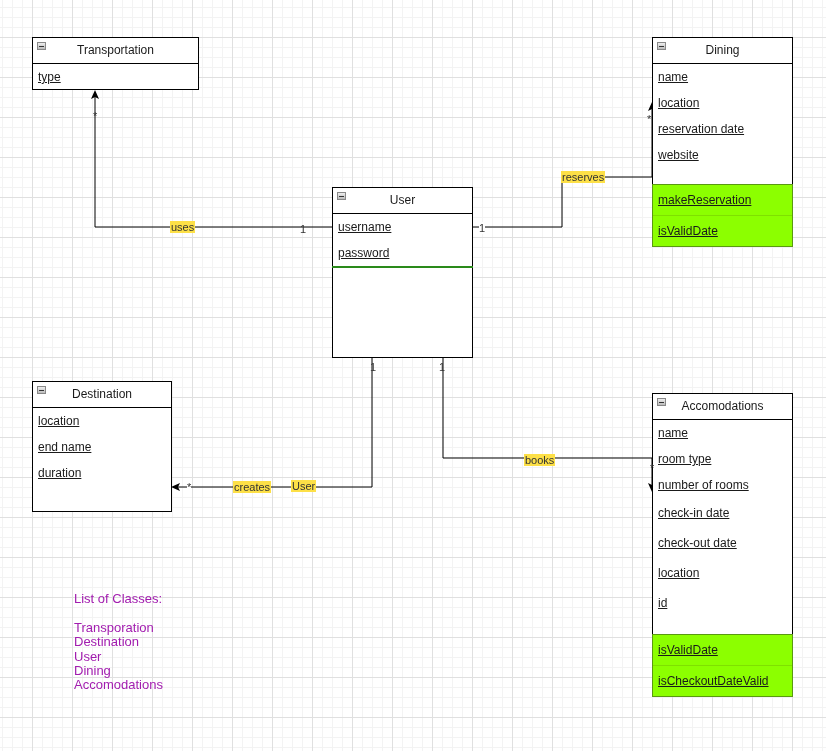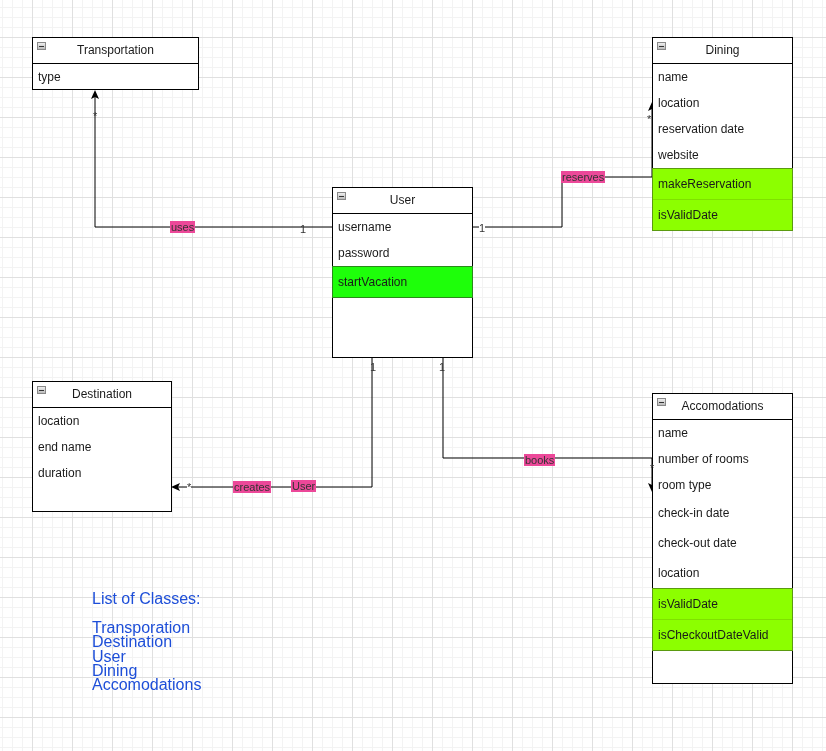--- a/index.html
+++ b/index.html
@@ -24,31 +24,31 @@
     height: 26px; border-bottom: 1px solid #000; position: relative; box-sizing: border-box;
     text-align: center; line-height: 24px; font-size: 12px;
   }
   .cls .collapse {
     position: absolute; left: 4px; top: 4px; width: 9px; height: 8px;
     border: 1px solid #888; background: linear-gradient(#eee, #bbb); box-sizing: border-box;
   }
   .cls .collapse::after {
     content: ""; position: absolute; left: 1px; right: 1px; top: 3px; height: 1px; background: #333;
   }
-  .row { padding-left: 5px; line-height: 26px; height: 26px; white-space: nowrap; }
+  .row { padding-left: 5px; line-height: 26px; height: 26px; white-space: nowrap; text-decoration: underline; }
   .row.tall { height: 30px; line-height: 30px; }
   .row.green { background: #1eff0a; border-top: 1px solid #33e020; }
   .row.lime { background: #8cff00; border-top: 1px solid #7fe000; }
   .green-block { border: 1px solid #2a8a1a; margin: 0 -1px -1px -1px; }
-  .lime-block { border: 1px solid #5a9a10; margin: 0 -1px -1px -1px; }
+  .lime-block { border: 1px solid #5a9a10; margin: 16px -1px -1px -1px; }
   .lbl {
-    position: absolute; font-size: 11px; color: #333; background: #ec4899; line-height: 12px; padding: 0 1px;
+    position: absolute; font-size: 11px; color: #333; background: #fde047; line-height: 12px; padding: 0 1px;
   }
   .mult { position: absolute; font-size: 11px; color: #333; line-height: 12px; }
-  .note { position: absolute; left: 92px; top: 592px; font-size: 16px; line-height: 14.4px; color: #1d4ed8; }
+  .note { position: absolute; left: 74px; top: 592px; font-size: 13px; line-height: 14.4px; color: #a21caf; }
 </style>
 </head>
 <body>
 
 <svg class="edges" width="826" height="751">
   <g stroke="#000" stroke-width="1" fill="none">
     <polyline points="332,227 95,227 95,96"></polyline>
     <polyline points="472,227 562,227 562,177 652,177"></polyline>
     <polyline points="652,177 652,108"></polyline>
     <polyline points="443,357 443,458 652,458 652,485"></polyline>
@@ -86,45 +86,45 @@
 </div>
 
 <div class="cls" style="left:332px;top:187px;width:141px;height:171px;">
   <div class="hdr">
     <span class="collapse"></span>
     <span>User</span>
   </div>
   <div class="row">username</div>
   <div class="row">password</div>
   <div class="green-block">
-    <div class="row tall green" style="border-top:none">startVacation</div>
   </div>
 </div>
 
 <div class="cls" style="left:32px;top:381px;width:140px;height:131px;">
   <div class="hdr">
     <span class="collapse"></span>
     <span>Destination</span>
   </div>
   <div class="row">location</div>
   <div class="row">end name</div>
   <div class="row">duration</div>
 </div>
 
 <div class="cls" style="left:652px;top:393px;width:141px;height:291px;">
   <div class="hdr">
     <span class="collapse"></span>
     <span>Accomodations</span>
   </div>
   <div class="row">name</div>
+  <div class="row">room type</div>
   <div class="row">number of rooms</div>
-  <div class="row">room type</div>
   <div class="row tall">check-in date</div>
   <div class="row tall">check-out date</div>
   <div class="row tall">location</div>
+  <div class="row tall">id</div>
   <div class="lime-block">
     <div class="row tall lime" style="border-top:none">isValidDate</div>
     <div class="row tall lime">isCheckoutDateValid</div>
   </div>
 </div>
 
 <span class="lbl" style="left:170px;top:221px;">uses</span>
 <span class="mult" style="left:300px;top:223px;">1</span>
 <span class="mult" style="left:93px;top:110px;">*</span>
 

